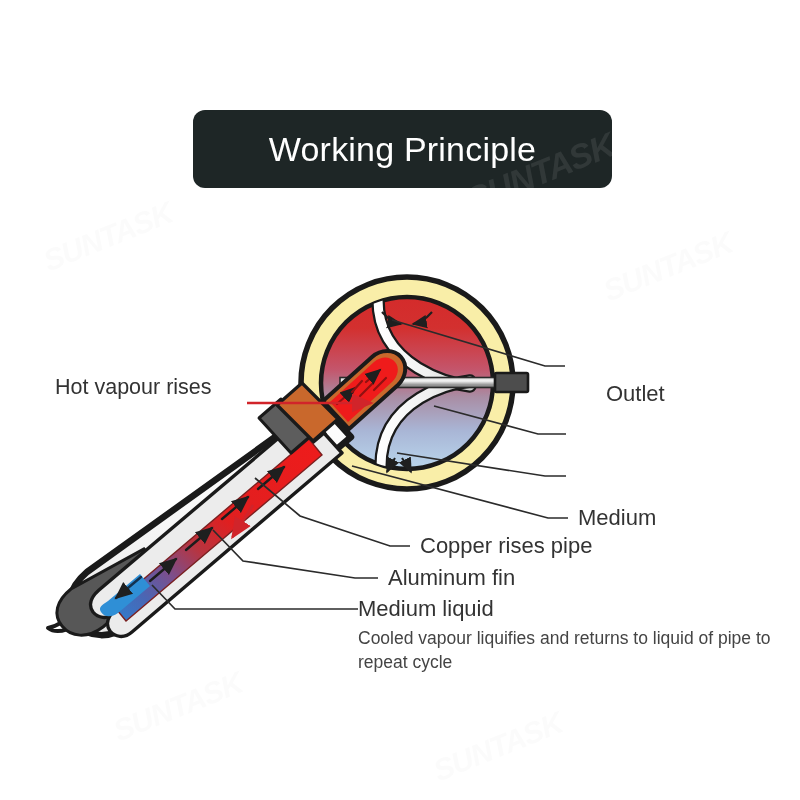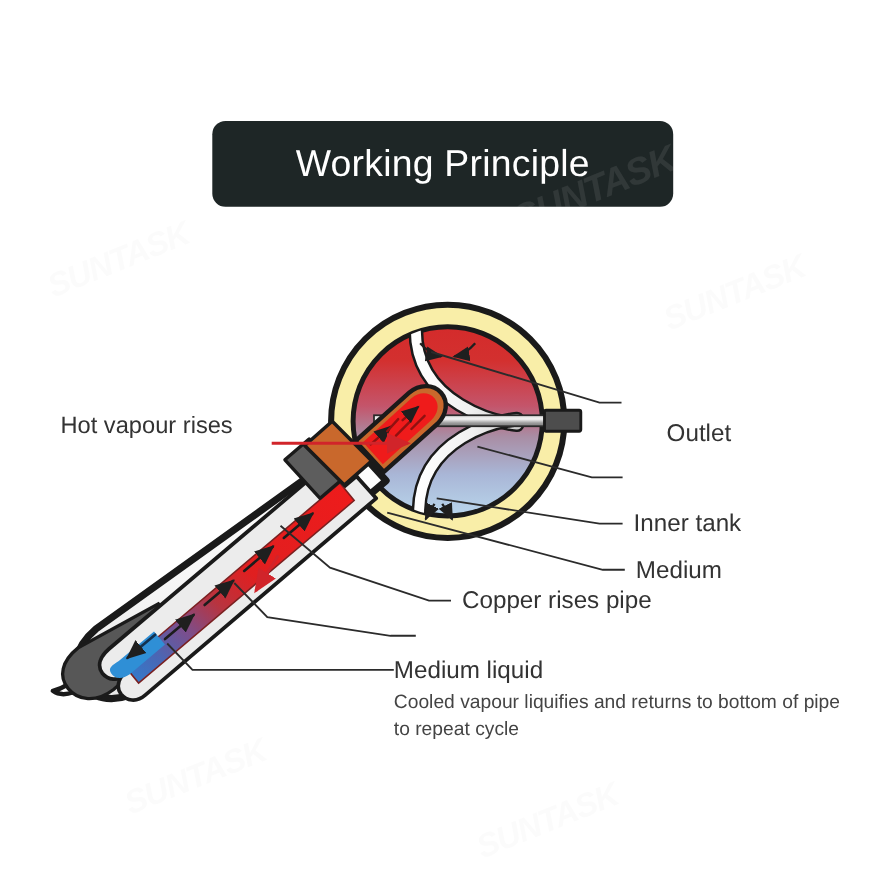--- a/index.html
+++ b/index.html
@@ -288,24 +288,24 @@
     <span id="title-text">Working Principle</span>
   </div>
 
   <div class="label left-label" style="left:55px; top:374px;">
     <div>Hot vapour rises</div>
   </div>
 
   <div class="label" style="left:606px; top:352px;margin-top:28px;">Outlet</div>
 
 
-  <div class="label" style="left:576px; top:462px;">Inner tank</div>
 
   <div class="label" style="left:578px; top:504px;">Medium</div>
 
   <div class="label" style="left:420px; top:532px;">Copper rises pipe</div>
 
+  <div class="label" style="left:388px; top:564px;">Aluminum fin</div>
 
   <div class="label" style="left:358px; top:595px;">Medium liquid</div>
 
-  <div id="caption">Cooled vapour liquifies and returns to bottom of pipe to repeat cycle</div>
+  <div id="caption">Cooled vapour liquifies and returns to liquid of pipe to repeat cycle</div>
 
 </div>
 
 </body></html>

